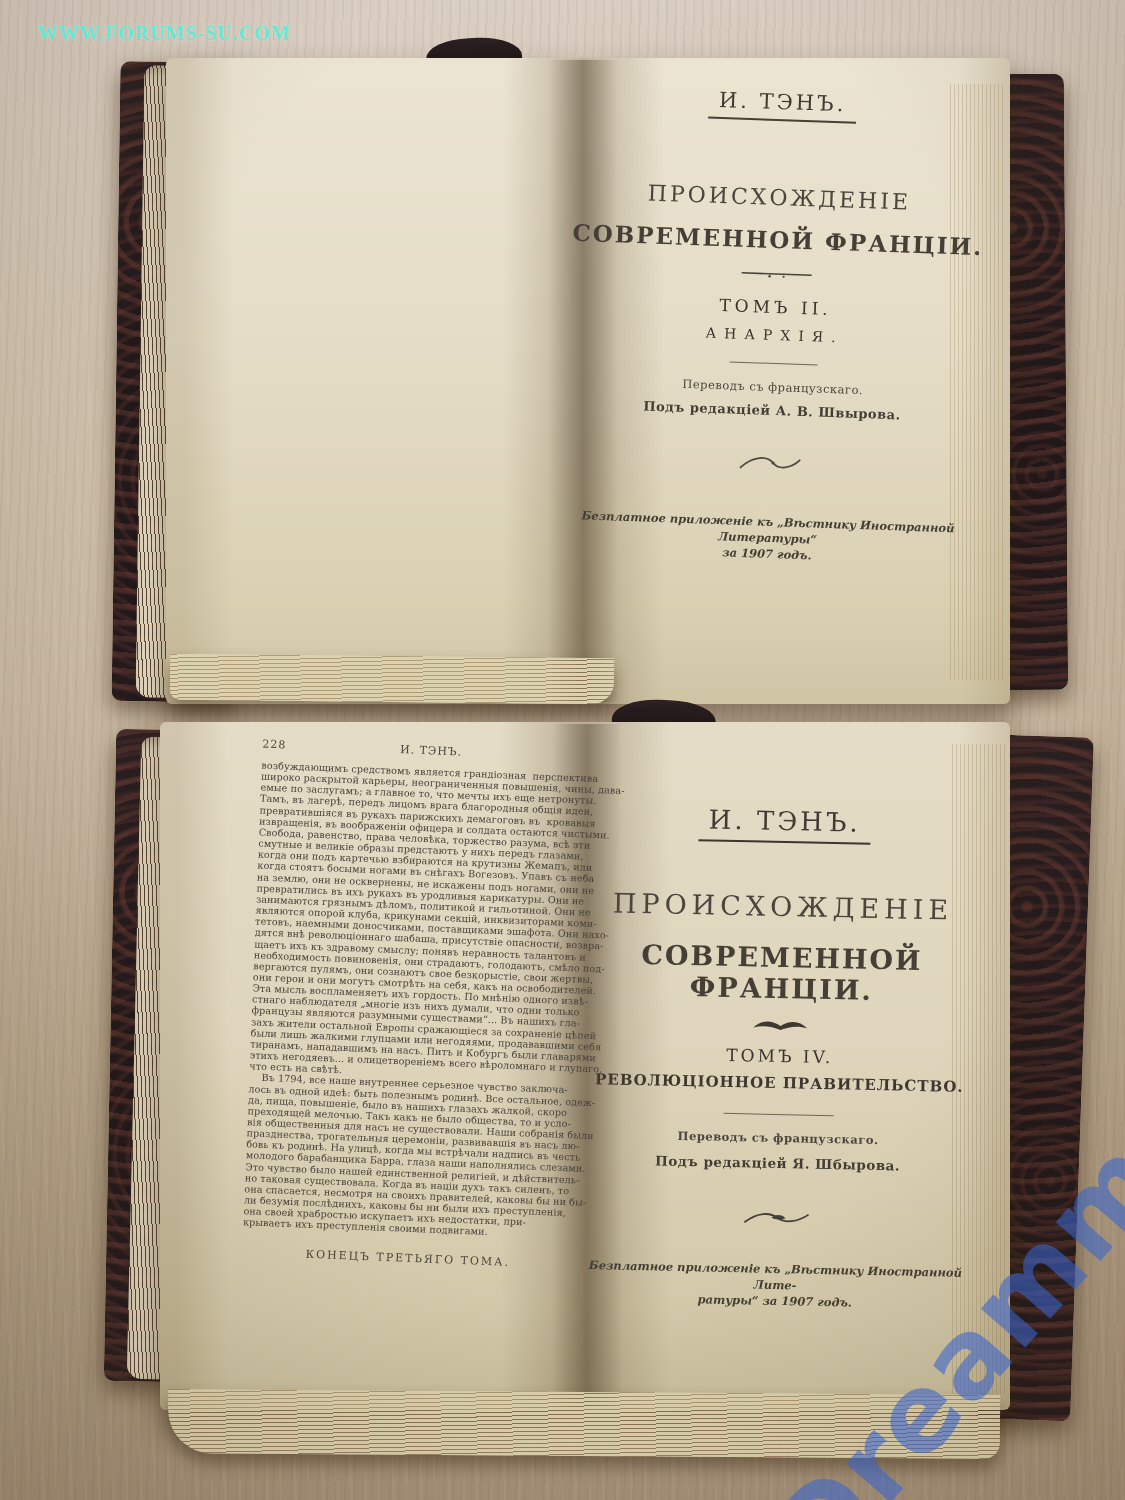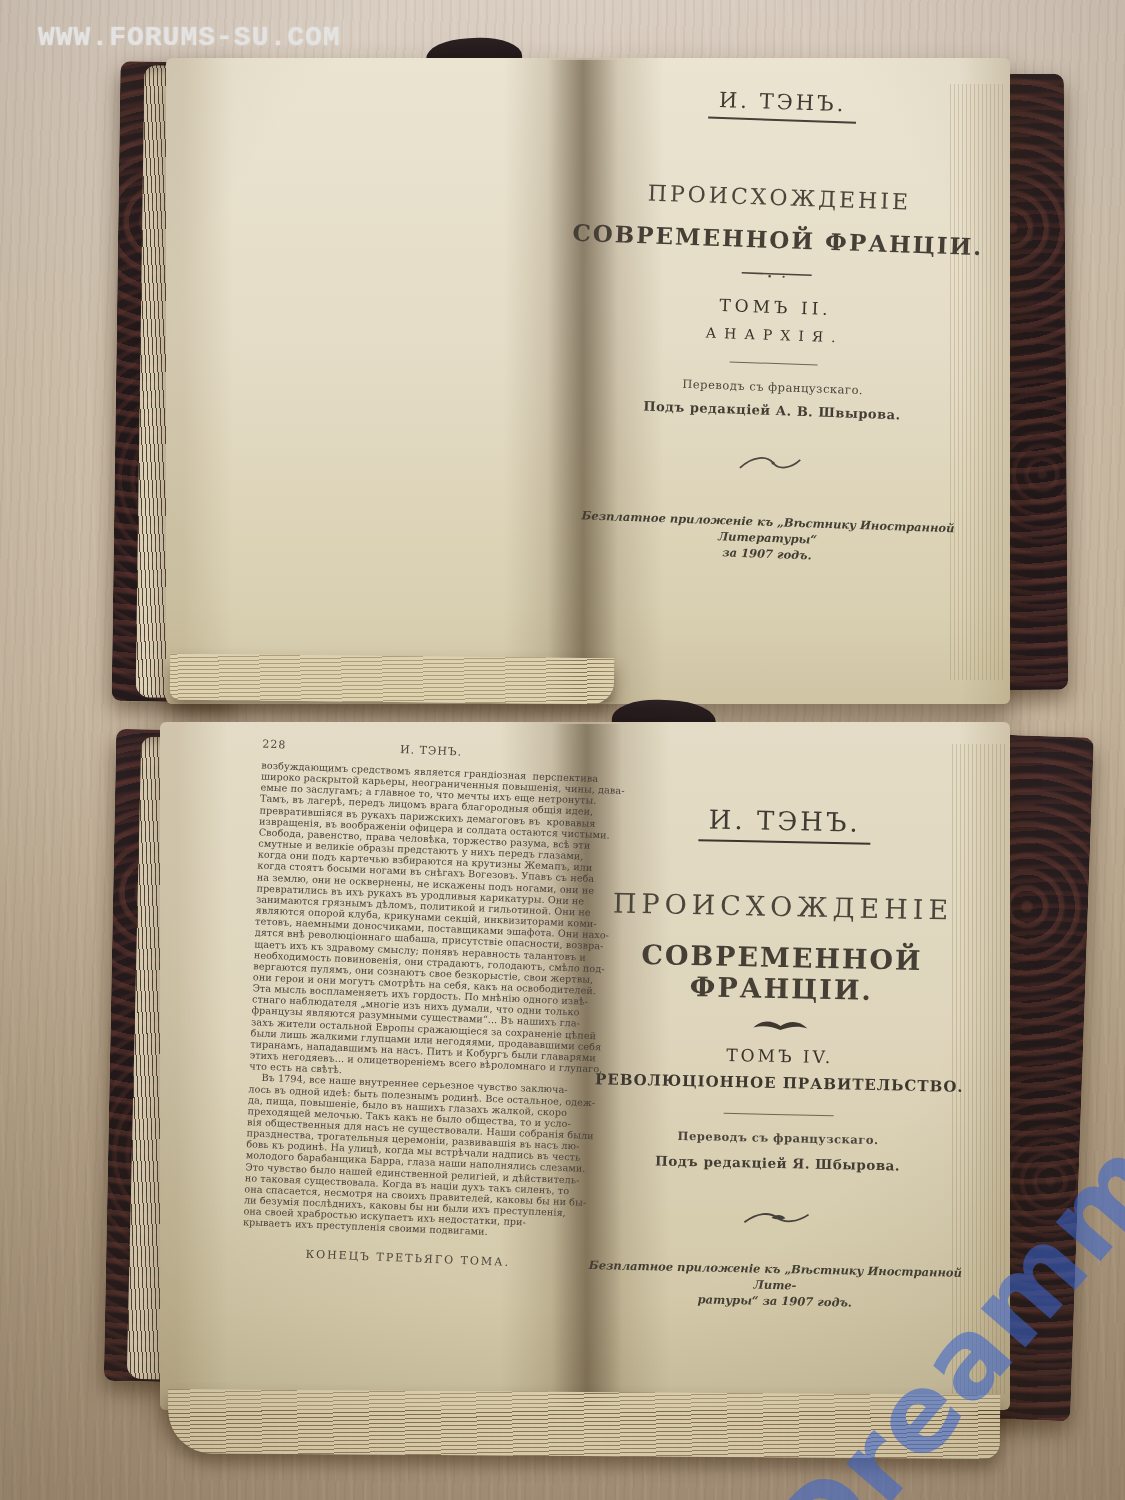--- a/index.html
+++ b/index.html
@@ -58,22 +58,22 @@
   
   .textpage{position:absolute;width:332px;color:#453f37;}
   .textpage .head{display:flex;font-size:11px;letter-spacing:1px;color:#4a443b;}
   .textpage .head .pn{width:60px;text-align:left;}
   .textpage .head .rh{flex:1;text-align:center;padding-right:54px;}
   .bodylines{margin-top:9px;}
   .bodylines div{font-size:9.6px;line-height:11.15px;white-space:pre;
     letter-spacing:.1px;color:#48413a;text-align:justify;}
   .textpage .foot{margin-top:17px;text-align:center;font-size:11px;letter-spacing:2px;color:#4a443b;}
   
-  .wm-site{position:absolute;left:38px;top:22px;font-family:Liberation Mono, monospace;
-    font-size:28px;font-weight:bold;letter-spacing:1px;color:#e5e5e5;opacity:.96;
+  .wm-site{position:absolute;left:38px;top:22px;font-family:Liberation Serif, serif;
+    font-size:20px;font-weight:bold;letter-spacing:1px;color:#5eead4;opacity:.96;
     text-shadow:0 0 2px rgba(255,255,255,.4);}
   .wm-diag{position:absolute;left:700px;top:1280px;width:560px;text-align:center;
     font-family:"DejaVu Sans",sans-serif;font-size:108px;font-weight:bold;
     color:rgba(56,100,205,.58);transform:rotate(-49deg);transform-origin:50% 50%;
     letter-spacing:2px;}
 </style>
 </head>
 <body>
 
 <div id="canvas">

